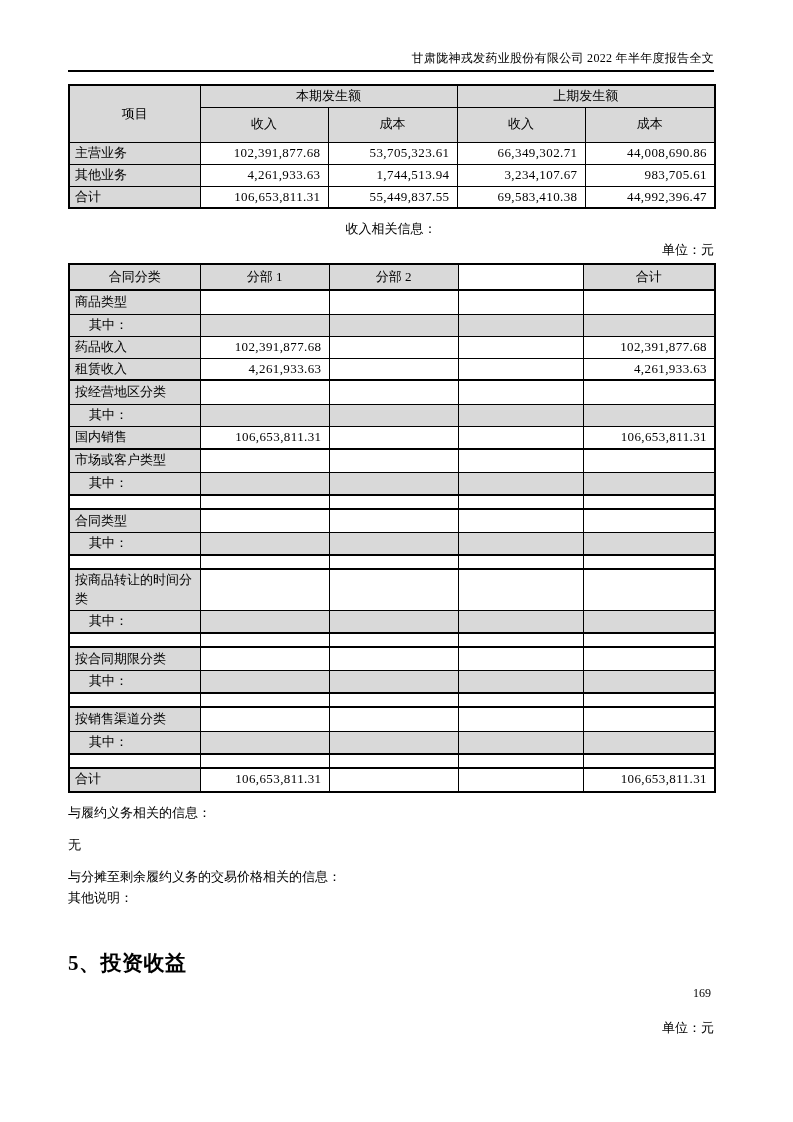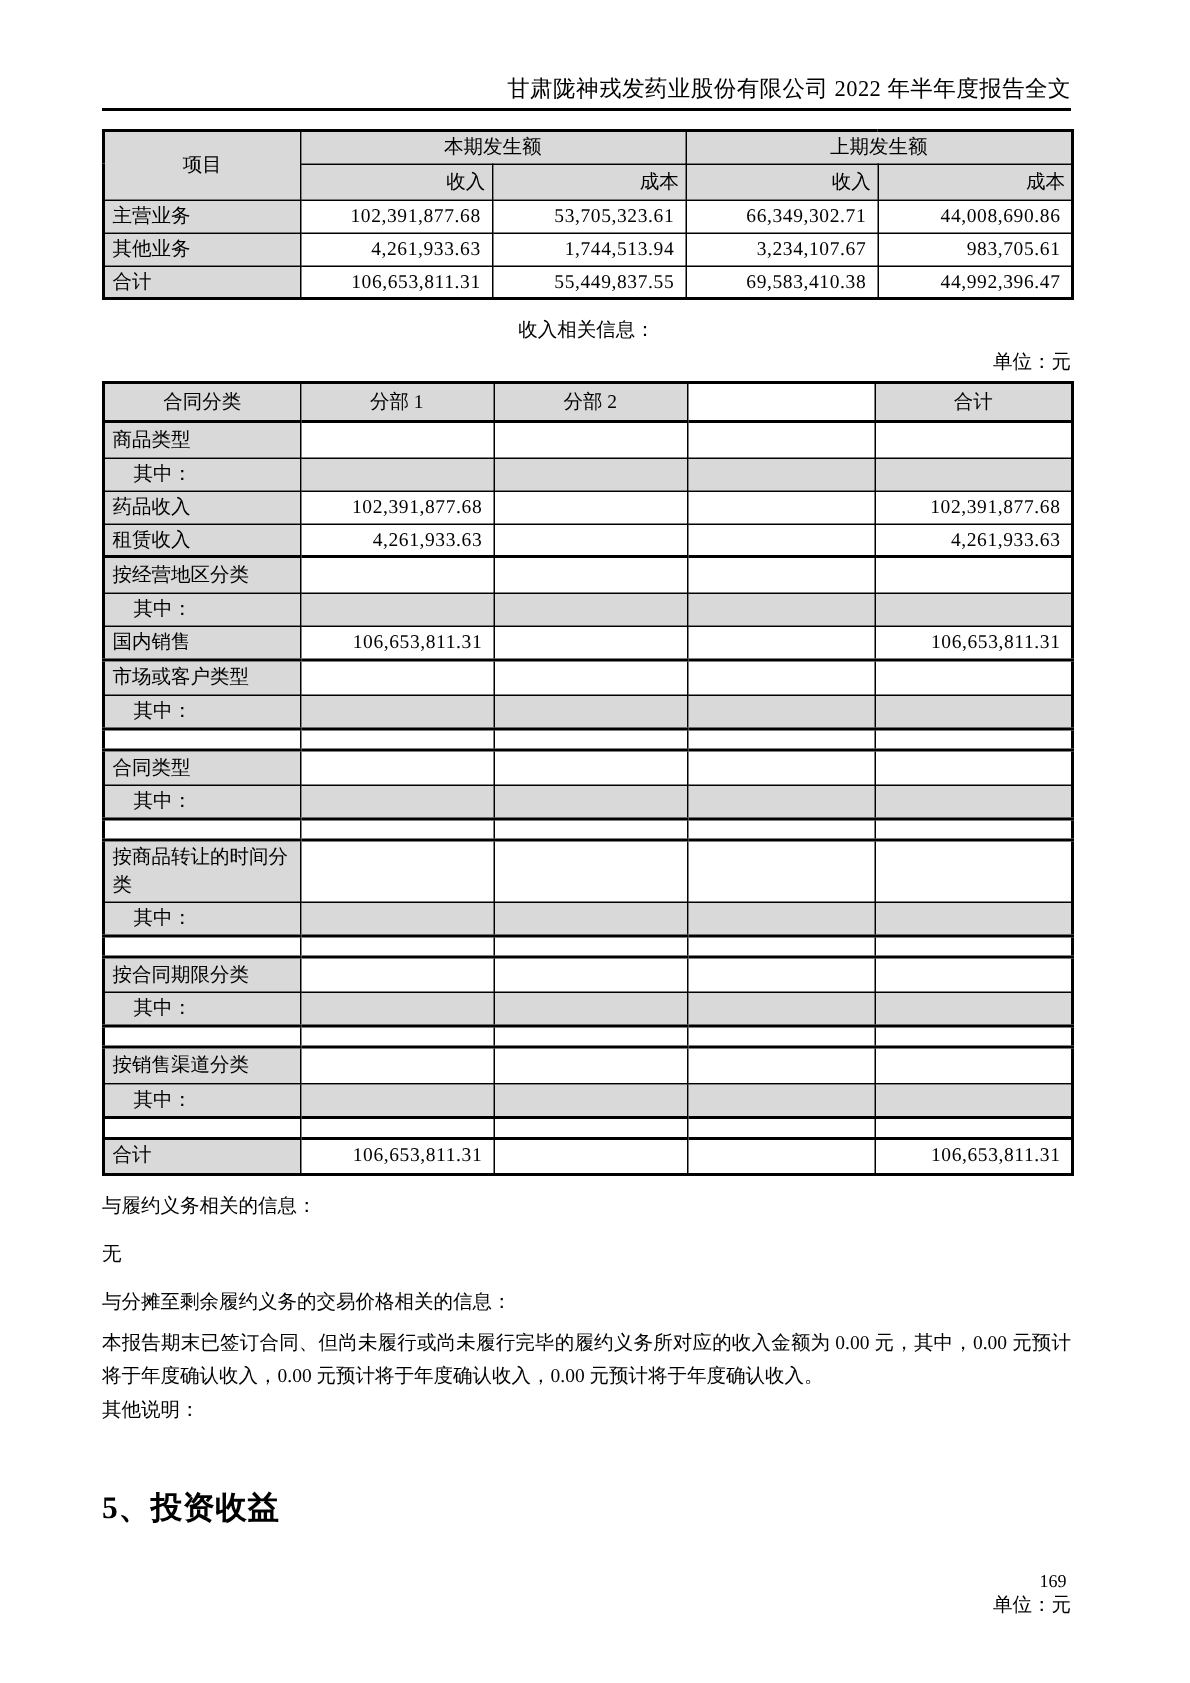--- a/index.html
+++ b/index.html
@@ -7,36 +7,36 @@
     width: 793px; height: 1122px;
     background: #ffffff; color: #000;
     font-family: "Liberation Serif", "DejaVu Serif", serif;
     font-size: 13px;
     position: relative;
     overflow: hidden;
   }
   .page { position: absolute; inset: 0; }
   .content { position: absolute; left: 68px; top: 0; width: 646px; }
 
-  .doc-header { padding-top: 50px; text-align: right; font-size: 15px; letter-spacing: 0.3px; }
+  .doc-header { padding-top: 50px; text-align: right; font-size: 12px; letter-spacing: 0.3px; }
   .header-rule { margin-top: 3px; border-bottom: 2px solid #000; height: 0; }
 
   table { border-collapse: collapse; table-layout: fixed; width: 646px; border: 2px solid #000; }
   td, th { border: 1px solid #000; font-size: 13px; font-weight: normal; padding: 1px 4px;
            box-sizing: border-box; overflow: hidden; line-height: 1.45; vertical-align: middle;
            word-break: break-all; }
   .shade { background: #d9d9d9; }
   .ctr { text-align: center; }
   .num { text-align: right; padding-right: 7px; letter-spacing: 0.4px; }
   .lbl { text-align: left; padding-left: 5px; }
   .indent { padding-left: 19px; }
 
   .t1 { margin-top: 12px; }
   .t1 thead tr:nth-child(1) th { height: 21px; }
-  .t1 thead tr:nth-child(2) th { height: 24px; text-align: right; }
+  .t1 thead tr:nth-child(2) th { height: 35px; }
   .t1 tbody td { height: 21px; }
 
   .info-label { margin-top: 11px; text-align: center; }
   .unit-line { margin-top: 3px; text-align: right; }
 
   .t2 { margin-top: 4px; }
   .t2 thead th { height: 26px; }
   .t2 .r-category td { height: 24px; }
   .t2 .r-qizhong  td { height: 18px; }
   .t2 .r-data     td { height: 16px; }
@@ -44,21 +44,21 @@
   .t2 .r-total    td { height: 24px; }
   .t2 .r-category td, .t2 .r-empty td, .t2 .r-total td { border-top-width: 2px; }
 
   .note1 { margin-top: 11px; }
   .none-text { margin-top: 14px; }
   .note2 { margin-top: 14px; }
   .para { margin-top: 7px; line-height: 1.7; text-align: justify; }
   .other-note { margin-top: 3px; }
   .sec-heading { margin-top: 42px; font-size: 21px; font-weight: bold; letter-spacing: 0.5px; }
   .unit-line-2 { margin-top: 42px; text-align: right; }
-  .page-number { position: absolute; left: 693px; top: 1047px; font-size: 12px; }
+  .page-number { position: absolute; left: 693px; top: 986px; font-size: 12px; }
 </style>
 </head>
 <body>
 
 <div class="page">
   <div class="content">
 
     <div class="doc-header">甘肃陇神戎发药业股份有限公司 2022 年半年度报告全文</div>
     <div class="header-rule"></div>
 
@@ -289,21 +289,20 @@
             <td class="num"></td>
             <td class="num"></td>
             <td class="num">106,653,811.31</td>
           </tr>
         </tbody>
     </table>
 
     <div class="note1">与履约义务相关的信息：</div>
     <div class="none-text">无</div>
     <div class="note2">与分摊至剩余履约义务的交易价格相关的信息：</div>
-    <div class="para">本报告期末已签订合同、但尚未履行或尚未履行完毕的履约义务所对应的收入金额为 0.00 元，其中，0.00 元预计将于年度确认收入，0.00 元预计将于年度确认收入，0.00 元预计将于年度确认收入。</div>
     <div class="other-note">其他说明：</div>
 
     <div class="sec-heading">5、投资收益</div>
     <div class="unit-line-2">单位：元</div>
 
   </div>
 
   <div class="page-number">169</div>
 </div>
 

